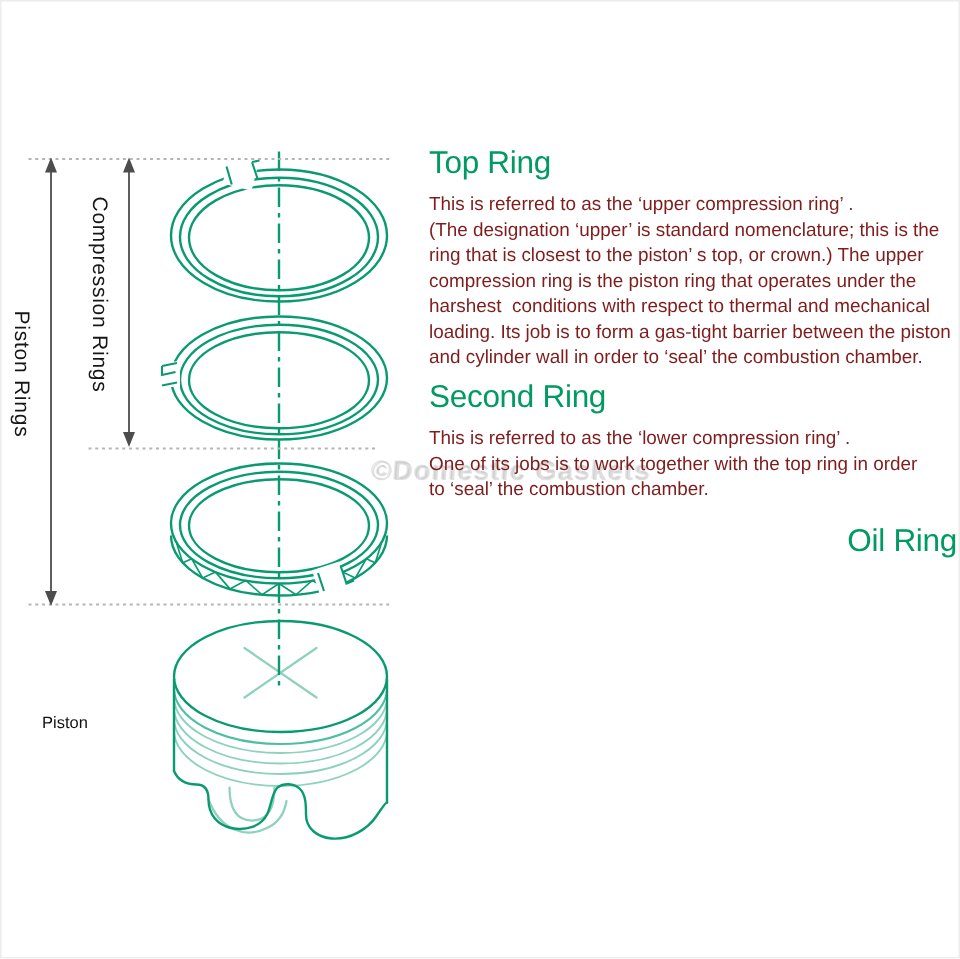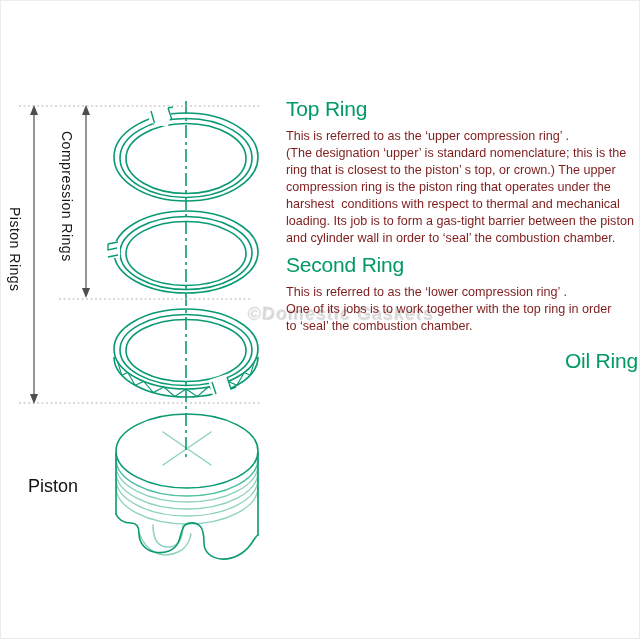--- a/index.html
+++ b/index.html
@@ -18,21 +18,21 @@
     writing-mode:vertical-rl;
     font-size:14px;
     color:#161616;
     letter-spacing:0.5px;
     white-space:nowrap;
   }
   .piston-rings-label{left:6px;top:206px;}
   .compression-rings-label{left:58px;top:130px;}
   .piston-label{
     position:absolute;left:27px;top:475px;
-    font-size:18px;color:#111;
+    font-size:11px;color:#111;
   }
   .watermark{
     position:absolute;left:247px;top:303px;
     font-size:18px;font-weight:bold;
     color:rgba(170,170,170,0.38);
     text-shadow:1px 1px 0 rgba(255,255,255,0.9), -1px -1px 0 rgba(120,120,120,0.18);
     letter-spacing:1px;
     transform:skewX(-4deg);
   }
   .text-col .section{position:absolute;left:285px;width:352px;}

